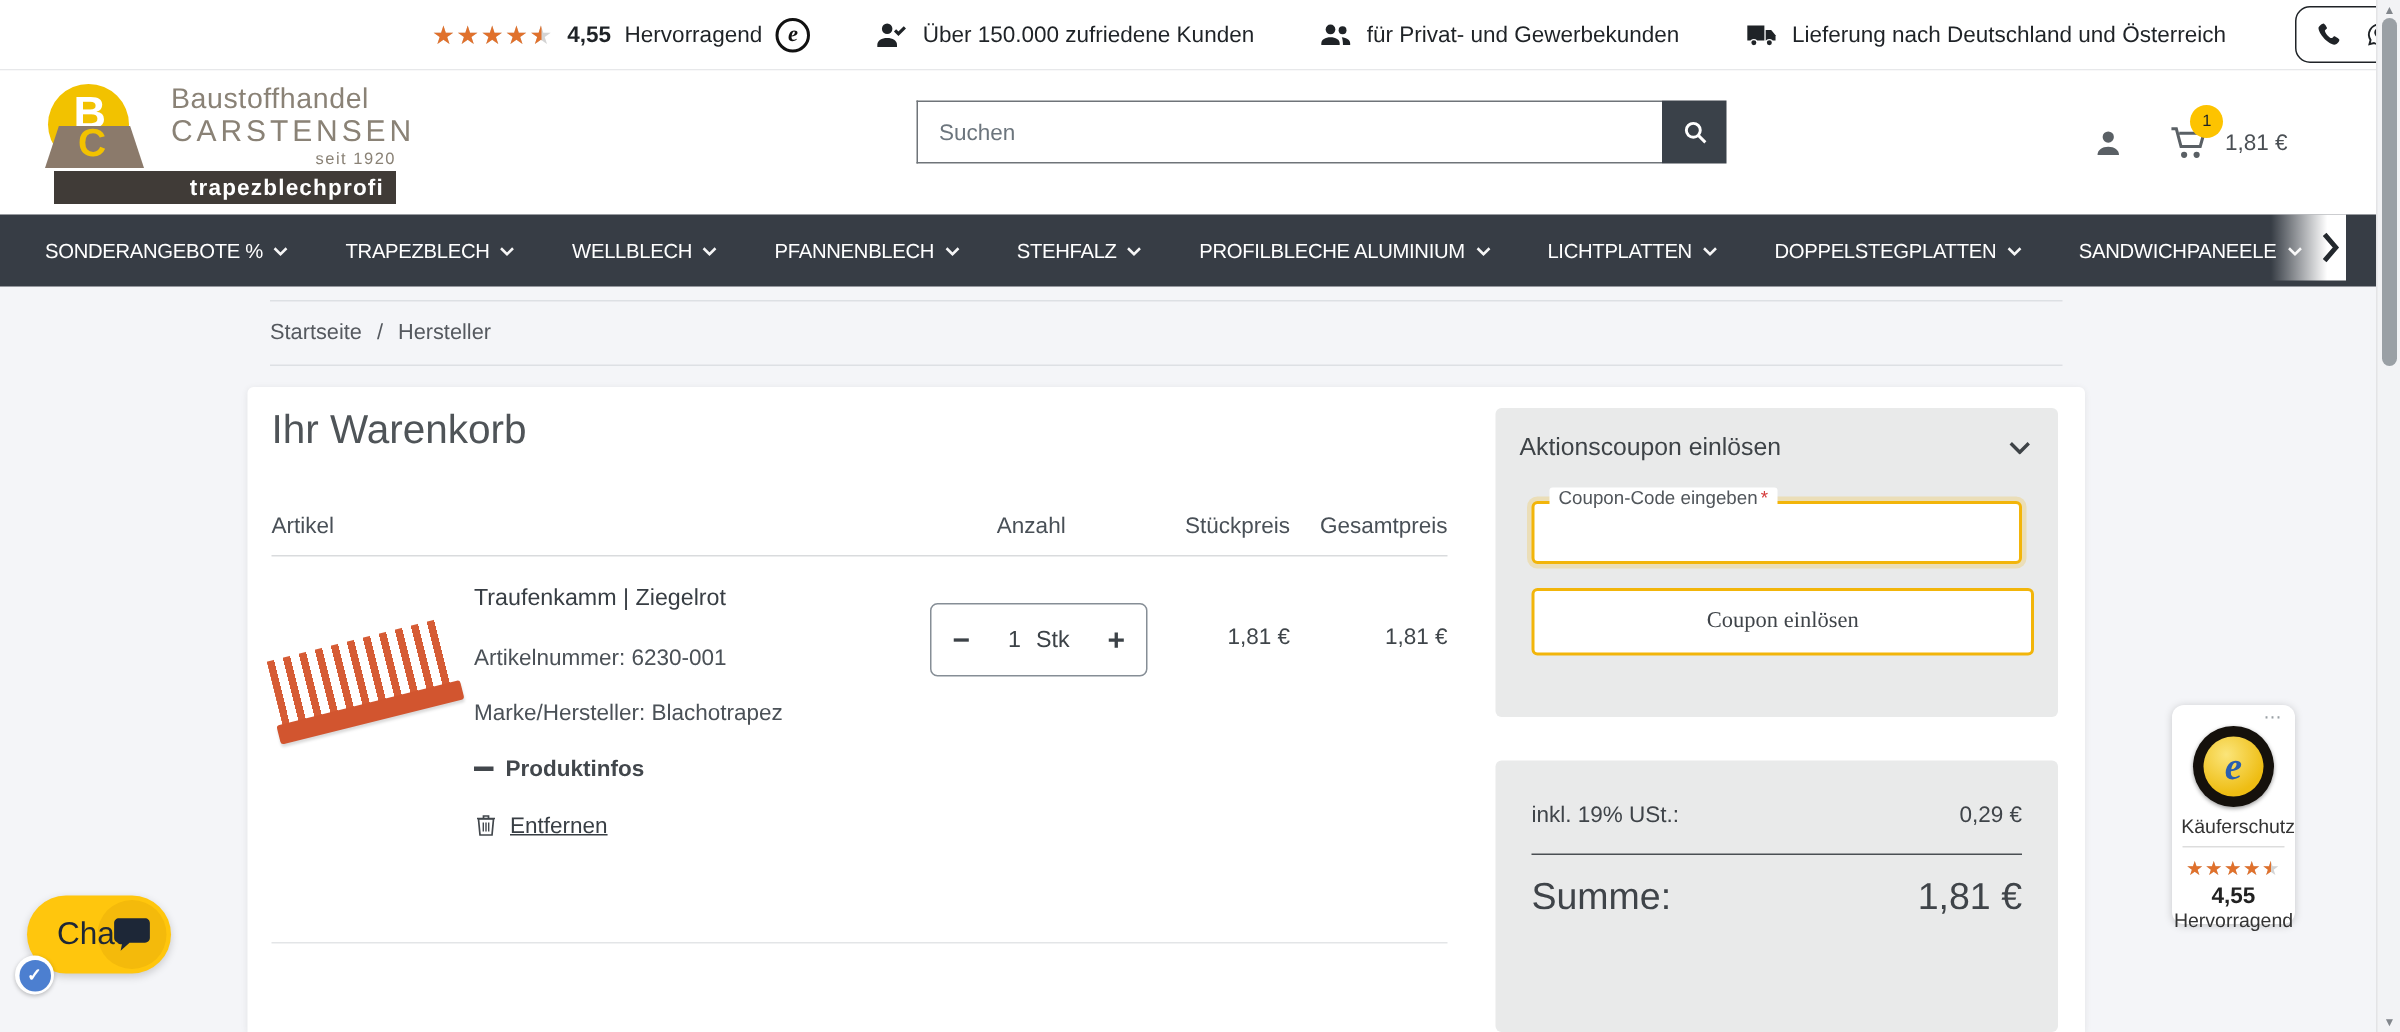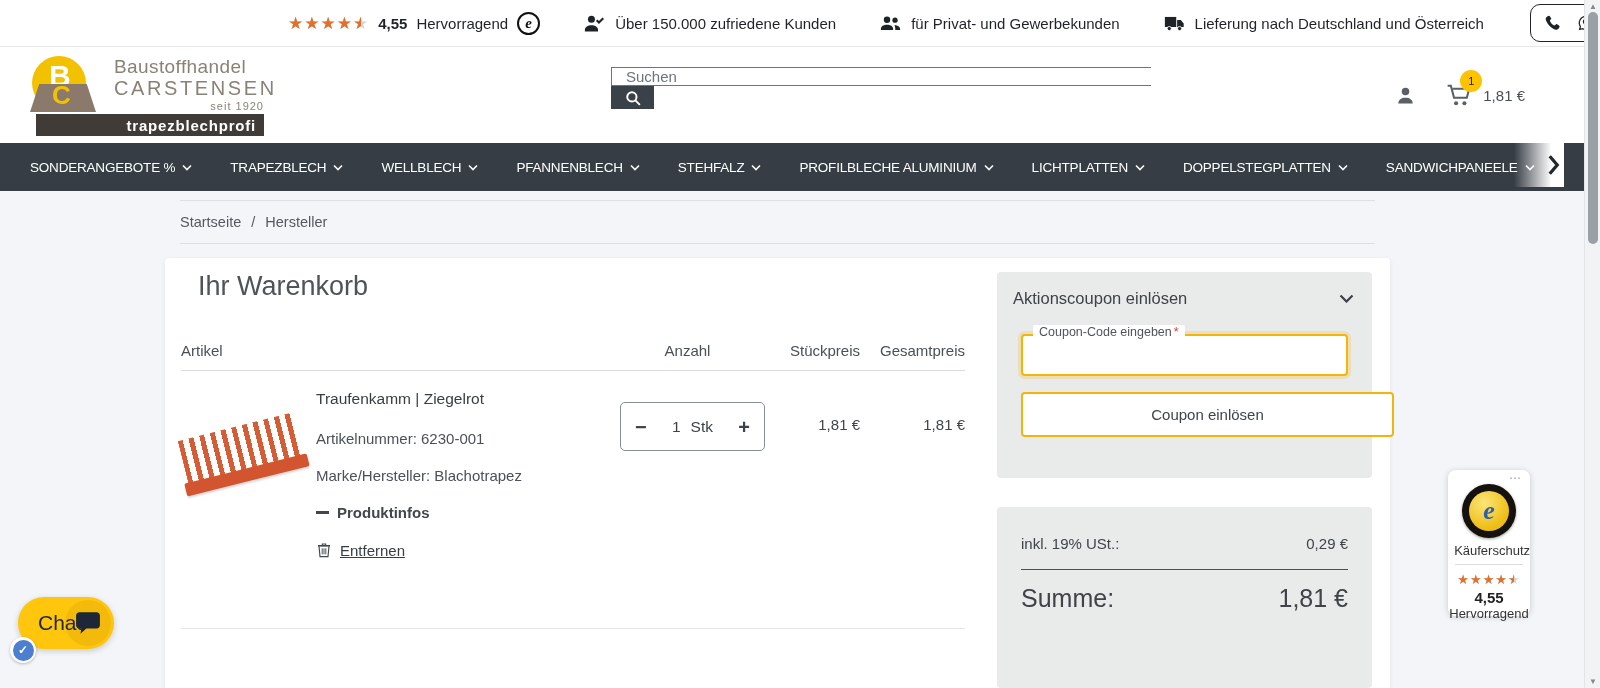--- a/index.html
+++ b/index.html
@@ -33,21 +33,21 @@
   .logo-b { position:absolute; left:19px; top:3px; font-size:30px; font-weight:bold; color:#fff; }
   .logo-trap { position:absolute; left:0px; top:28px; width:66px; height:28px; background:#8b7a6b;
                clip-path:polygon(14% 0, 86% 0, 100% 100%, 0 100%); }
   .logo-c { position:absolute; left:22px; top:24px; font-size:26px; font-weight:bold; color:#f2c200; }
   .logo-text { position:absolute; left:84px; top:0; width:150px; color:#8a8276; }
   .logo-line1 { font-size:19px; letter-spacing:.4px; line-height:21px; }
   .logo-line2 { font-size:20px; letter-spacing:2.6px; line-height:23px; }
   .logo-line3 { font-size:11px; text-align:right; line-height:13px; letter-spacing:1px; }
   .logo-bar { position:absolute; left:6px; bottom:0; width:228px; height:22px; background:#403b37; color:#fff;
               font-size:15px; font-weight:bold; letter-spacing:.8px; text-align:right; padding:3px 8px 0 0; }
-  .searchwrap { position:absolute; left:611px; top:20px; width:540px; height:42px; display:flex;flex-direction:column; }
+  .searchwrap { position:absolute; left:611px; top:20px; width:540px; height:42px; display:flex; }
   .searchwrap input { flex:1; height:42px; border:1px solid #6f7479; border-right:none; border-radius:0;
                       padding:0 14px; font-size:15px; font-family:inherit; color:#333; background:#fff; outline:none; }
   .searchwrap input::placeholder { color:#6c757d; }
   .search-btn { width:43px; height:42px; background:#3a4149; border:none; display:flex; align-items:center; justify-content:center; cursor:pointer; }
   .search-btn svg { width:18px; height:18px; color:#fff; }
   .hdr-icons { position:absolute; right:59px; top:0; height:96px; display:flex; align-items:center; gap:30px; }
   .hdr-account svg { width:21px; height:21px; color:#5a6065; display:block; cursor:pointer; }
   .hdr-cart { display:flex; align-items:center; gap:11px; cursor:pointer; }
   .cart-icon-wrap { position:relative; }
   .cart-icon-wrap svg { width:26px; height:26px; color:#5a6065; display:block; }
@@ -68,21 +68,21 @@
 
   
   .breadcrumb { position:absolute; left:180px; top:200px; width:1195px; height:44px;
                 border-top:1px solid #dde0e4; border-bottom:1px solid #dde0e4;
                 display:flex; align-items:center; gap:10px; font-size:14.5px; color:#55595f; }
   .breadcrumb a { color:#55595f; text-decoration:none; cursor:pointer; }
 
   
   .card { position:absolute; left:165px; top:258px; width:1225px; height:430px; background:#fff;
           box-shadow:0 1px 5px rgba(0,0,0,.07); border-radius:4px 4px 0 0; }
-  .cart-title { position:absolute; left:33px; top:13px; font-size:27px; font-weight:400; color:#4f5458; }
+  .cart-title { position:absolute; left:16px; top:13px; font-size:27px; font-weight:400; color:#4f5458; }
   .colhead { position:absolute; top:84px; font-size:15px; color:#495057; }
   .ch-artikel { left:16px; }
   .ch-anzahl { left:445px; width:155px; text-align:center; }
   .ch-stueck { left:600px; width:95px; text-align:right; }
   .ch-gesamt { left:705px; width:95px; text-align:right; }
   .head-rule { position:absolute; left:16px; top:112px; width:784px; border-top:1px solid #d9dbdd; }
   .item-rule { position:absolute; left:16px; top:370px; width:784px; border-top:1px solid #e3e5e7; }
 
   .prod-img { position:absolute; left:18px; top:138px; width:105px; height:115px; cursor:pointer; }
   .comb { position:absolute; left:-4px; top:30px; width:126px; height:58px; transform:rotate(-14deg); }
@@ -115,22 +115,22 @@
   .coupon-head { display:flex; align-items:center; justify-content:space-between; padding:17px 18px 0 16px;
                  font-size:16.5px; color:#3e4347; cursor:pointer; }
   .coupon-head svg { width:15px; height:9px; color:#3e4347; }
   .coupon-field { position:relative; margin:26px 24px 0; }
   .coupon-field input { width:100%; height:42px; border:2px solid #f2b50a; border-radius:4px; background:#fff;
                         padding:0 12px; font-size:15px; font-family:inherit; outline:none;
                         box-shadow:0 0 0 3px rgba(242,181,10,.22); }
   .coupon-label { position:absolute; left:12px; top:-9px; background:#fff; padding:0 6px; font-size:12.5px; color:#50555a;
                   border-radius:2px; }
   .coupon-label .req { color:#d43b3b; margin-left:2px; }
-  .coupon-btn { display:block; margin:16px 24px 0; width:373px; height:45px; background:#fff; border:2px solid #f2b50a;
-                border-radius:4px; font-size:15px; color:#3f4449; font-family:Liberation Sans, sans-serif; cursor:pointer; }
+  .coupon-btn { display:block; margin:16px 24px 0; width:335px; height:45px; background:#fff; border:2px solid #f2b50a;
+                border-radius:4px; font-size:15px; color:#3f4449; font-family:Liberation Serif, serif; cursor:pointer; }
 
   .summary-panel { position:absolute; left:832px; top:249px; width:375px; height:181px; background:#e9eaea;
                    border-radius:4px; padding:28px 24px 0; }
   .sum-row { display:flex; justify-content:space-between; font-size:15px; color:#3f4449; }
   .sum-rule { border-top:1px solid #4a4f53; margin:17px 0 14px; }
   .sum-total { display:flex; justify-content:space-between; align-items:baseline; font-size:25px; color:#3f4449; }
   .sum-note { margin-top:12px; font-size:15px; line-height:1.4; color:#3f4449; width:322px; }
 
   
   .chat-pill { position:absolute; left:18px; top:597px; width:96px; height:52px; border-radius:28px; background:#ffc60d;

